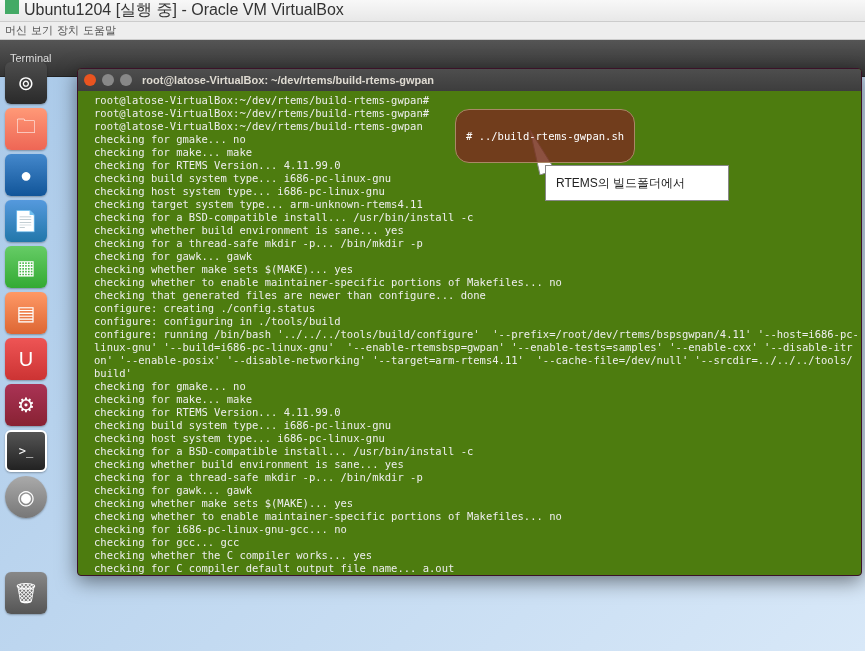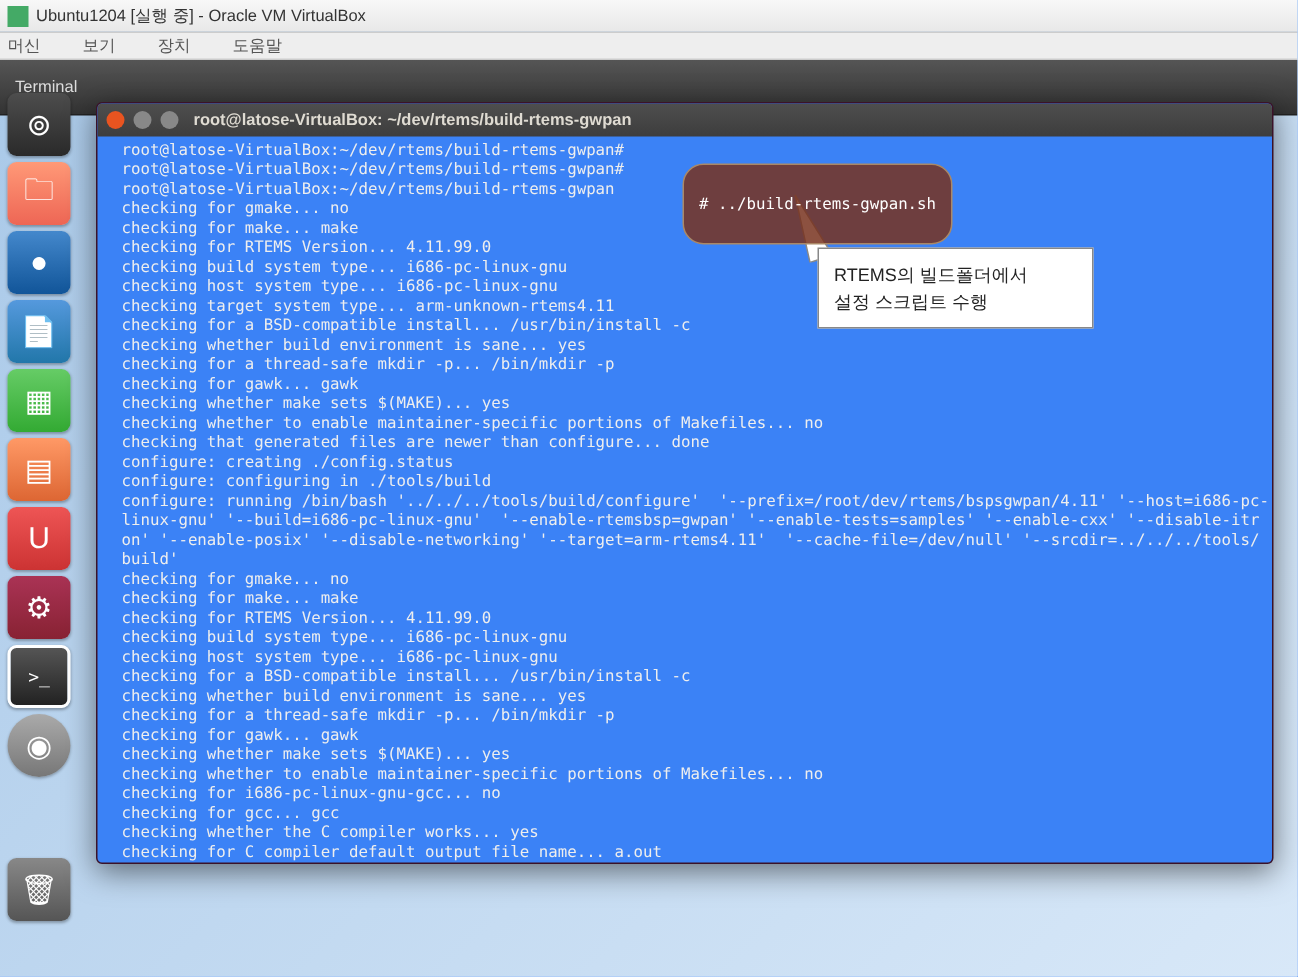--- a/index.html
+++ b/index.html
@@ -8,40 +8,40 @@
       background: linear-gradient(135deg, #a8c8e8 0%, #d8e8f8 100%);
       width: 865px;
       height: 651px;
       overflow: hidden;
       position: relative;
     }
     .vbox-titlebar {
       background: linear-gradient(#f8f8f8, #e8e8e8);
       height: 22px;
       display: flex;
-      align-items: center;
+      align-items: flex-start;
       padding: 0 5px;
-      font-size: 11px;
+      font-size: 16px;
       color: #333;
       border-bottom: 1px solid #ccc;
     }
     .vbox-icon {
       width: 14px;
       height: 14px;
       background: #4a6;
       margin-right: 5px;
       display: inline-block;
     }
     .ubuntu-menubar {
       background: #eee;
       height: 18px;
       display: flex;
       align-items: center;
       padding: 0 5px;
-      gap: 28px;
+      gap: 4px;
       font-size: 11px;
       color: #555;
       border-bottom: 1px solid #ccc;
     }
     .terminal-title-tab {
       background: linear-gradient(#555, #333);
       color: #ddd;
       font-size: 11px;
       padding: 12px 10px;
       border-bottom: 1px solid #222;
@@ -75,25 +75,25 @@
     .ic-writer { background: linear-gradient(#59d, #27a); }
     .ic-calc { background: linear-gradient(#6c6, #3a3); }
     .ic-impress { background: linear-gradient(#f96, #d63); }
     .ic-software { background: linear-gradient(#e55, #c33); }
     .ic-settings { background: linear-gradient(#a35, #823); }
     .ic-terminal { background: linear-gradient(#555, #222); border: 2px solid #fff; }
     .ic-disk { background: linear-gradient(#aaa, #777); border-radius: 50%; }
     .ic-trash { background: linear-gradient(#888, #555); margin-top: 50px; }
     .terminal-window {
       position: absolute;
-      left: 64px;
+      left: 77px;
       top: 68px;
       width: 785px;
       height: 508px;
-      background: #3b82f6;
+      background: #4d7c0f;
       border: 1px solid #3b1228;
       border-radius: 4px;
       overflow: hidden;
       box-shadow: 0 5px 20px rgba(0,0,0,0.5);
     }
     .terminal-header {
       background: linear-gradient(#4e4e4e, #3d3d3d);
       height: 22px;
       display: flex;
       align-items: center;
@@ -264,14 +264,13 @@
 </div>
 
 <div class="highlight-cmd"># ../build-rtems-gwpan.sh</div>
 
 <svg class="annotation-arrow">
   <polygon points="5,5 30,45 15,50" fill="#fff" stroke="#888"></polygon>
 </svg>
 
 <div class="annotation-box">
   <div>RTEMS의 빌드폴더에서</div>
-  <div>설정 스크립트 수행</div>
 </div>
 
 </body></html>

